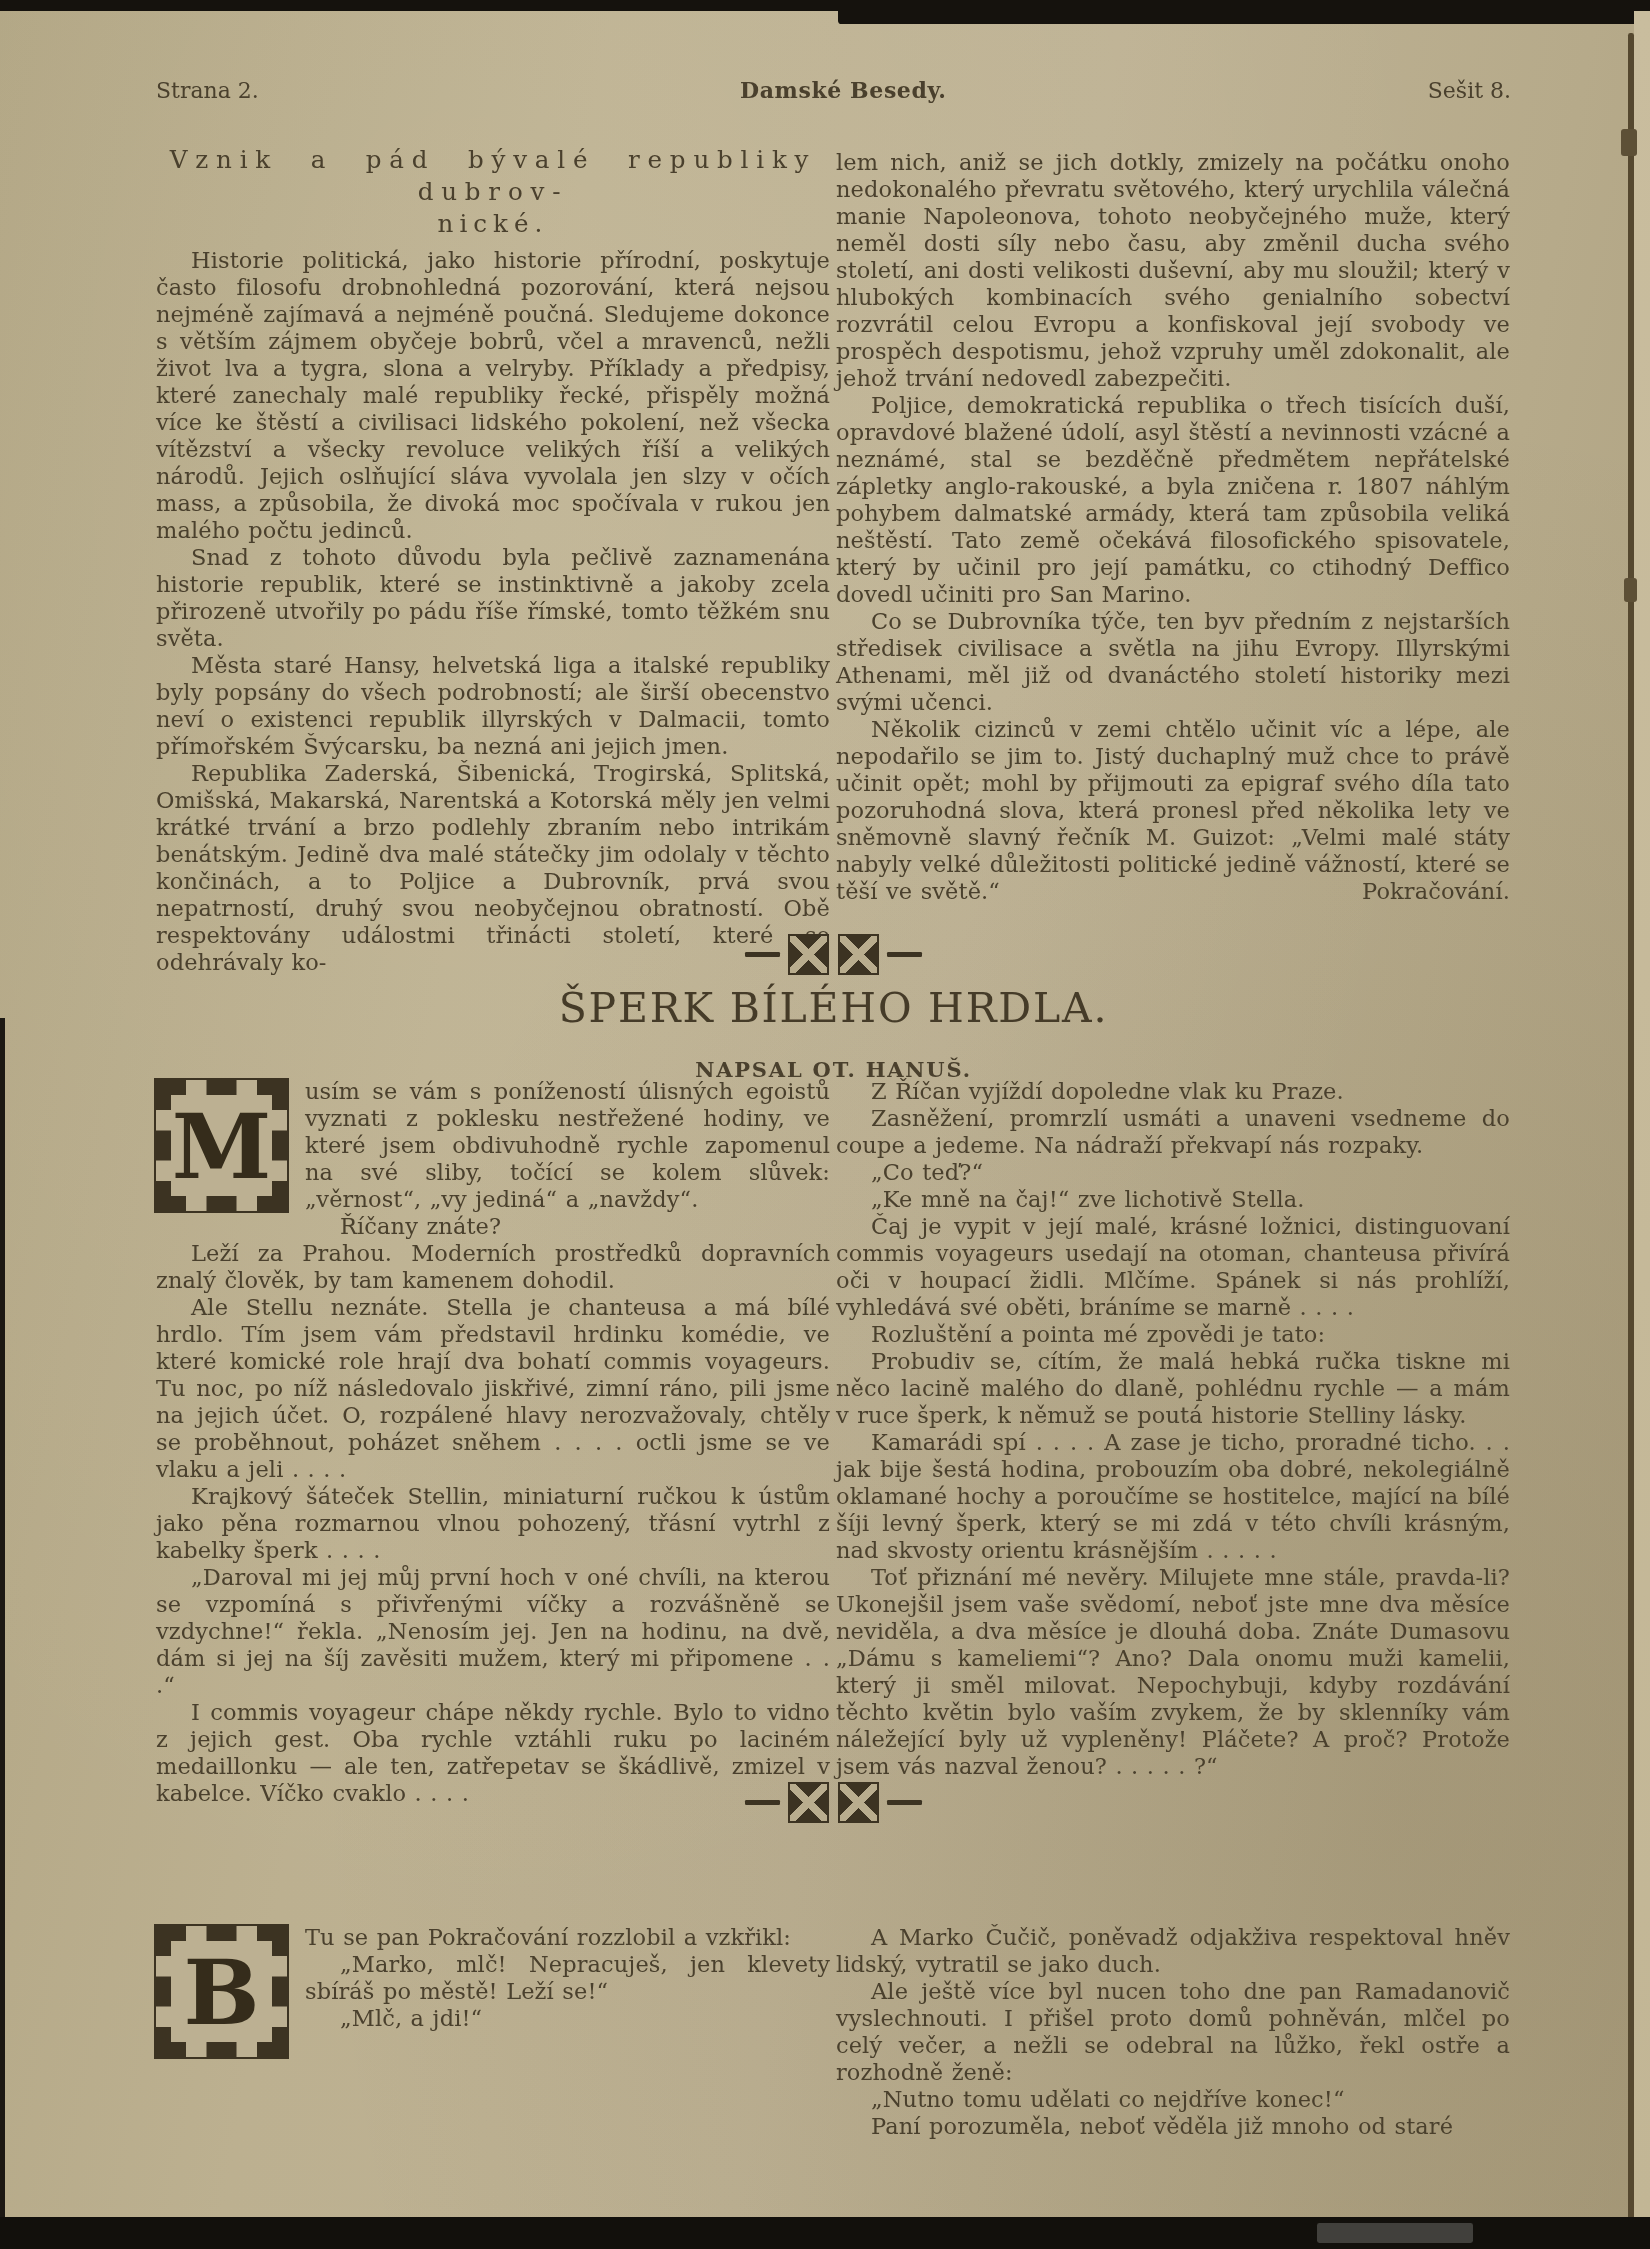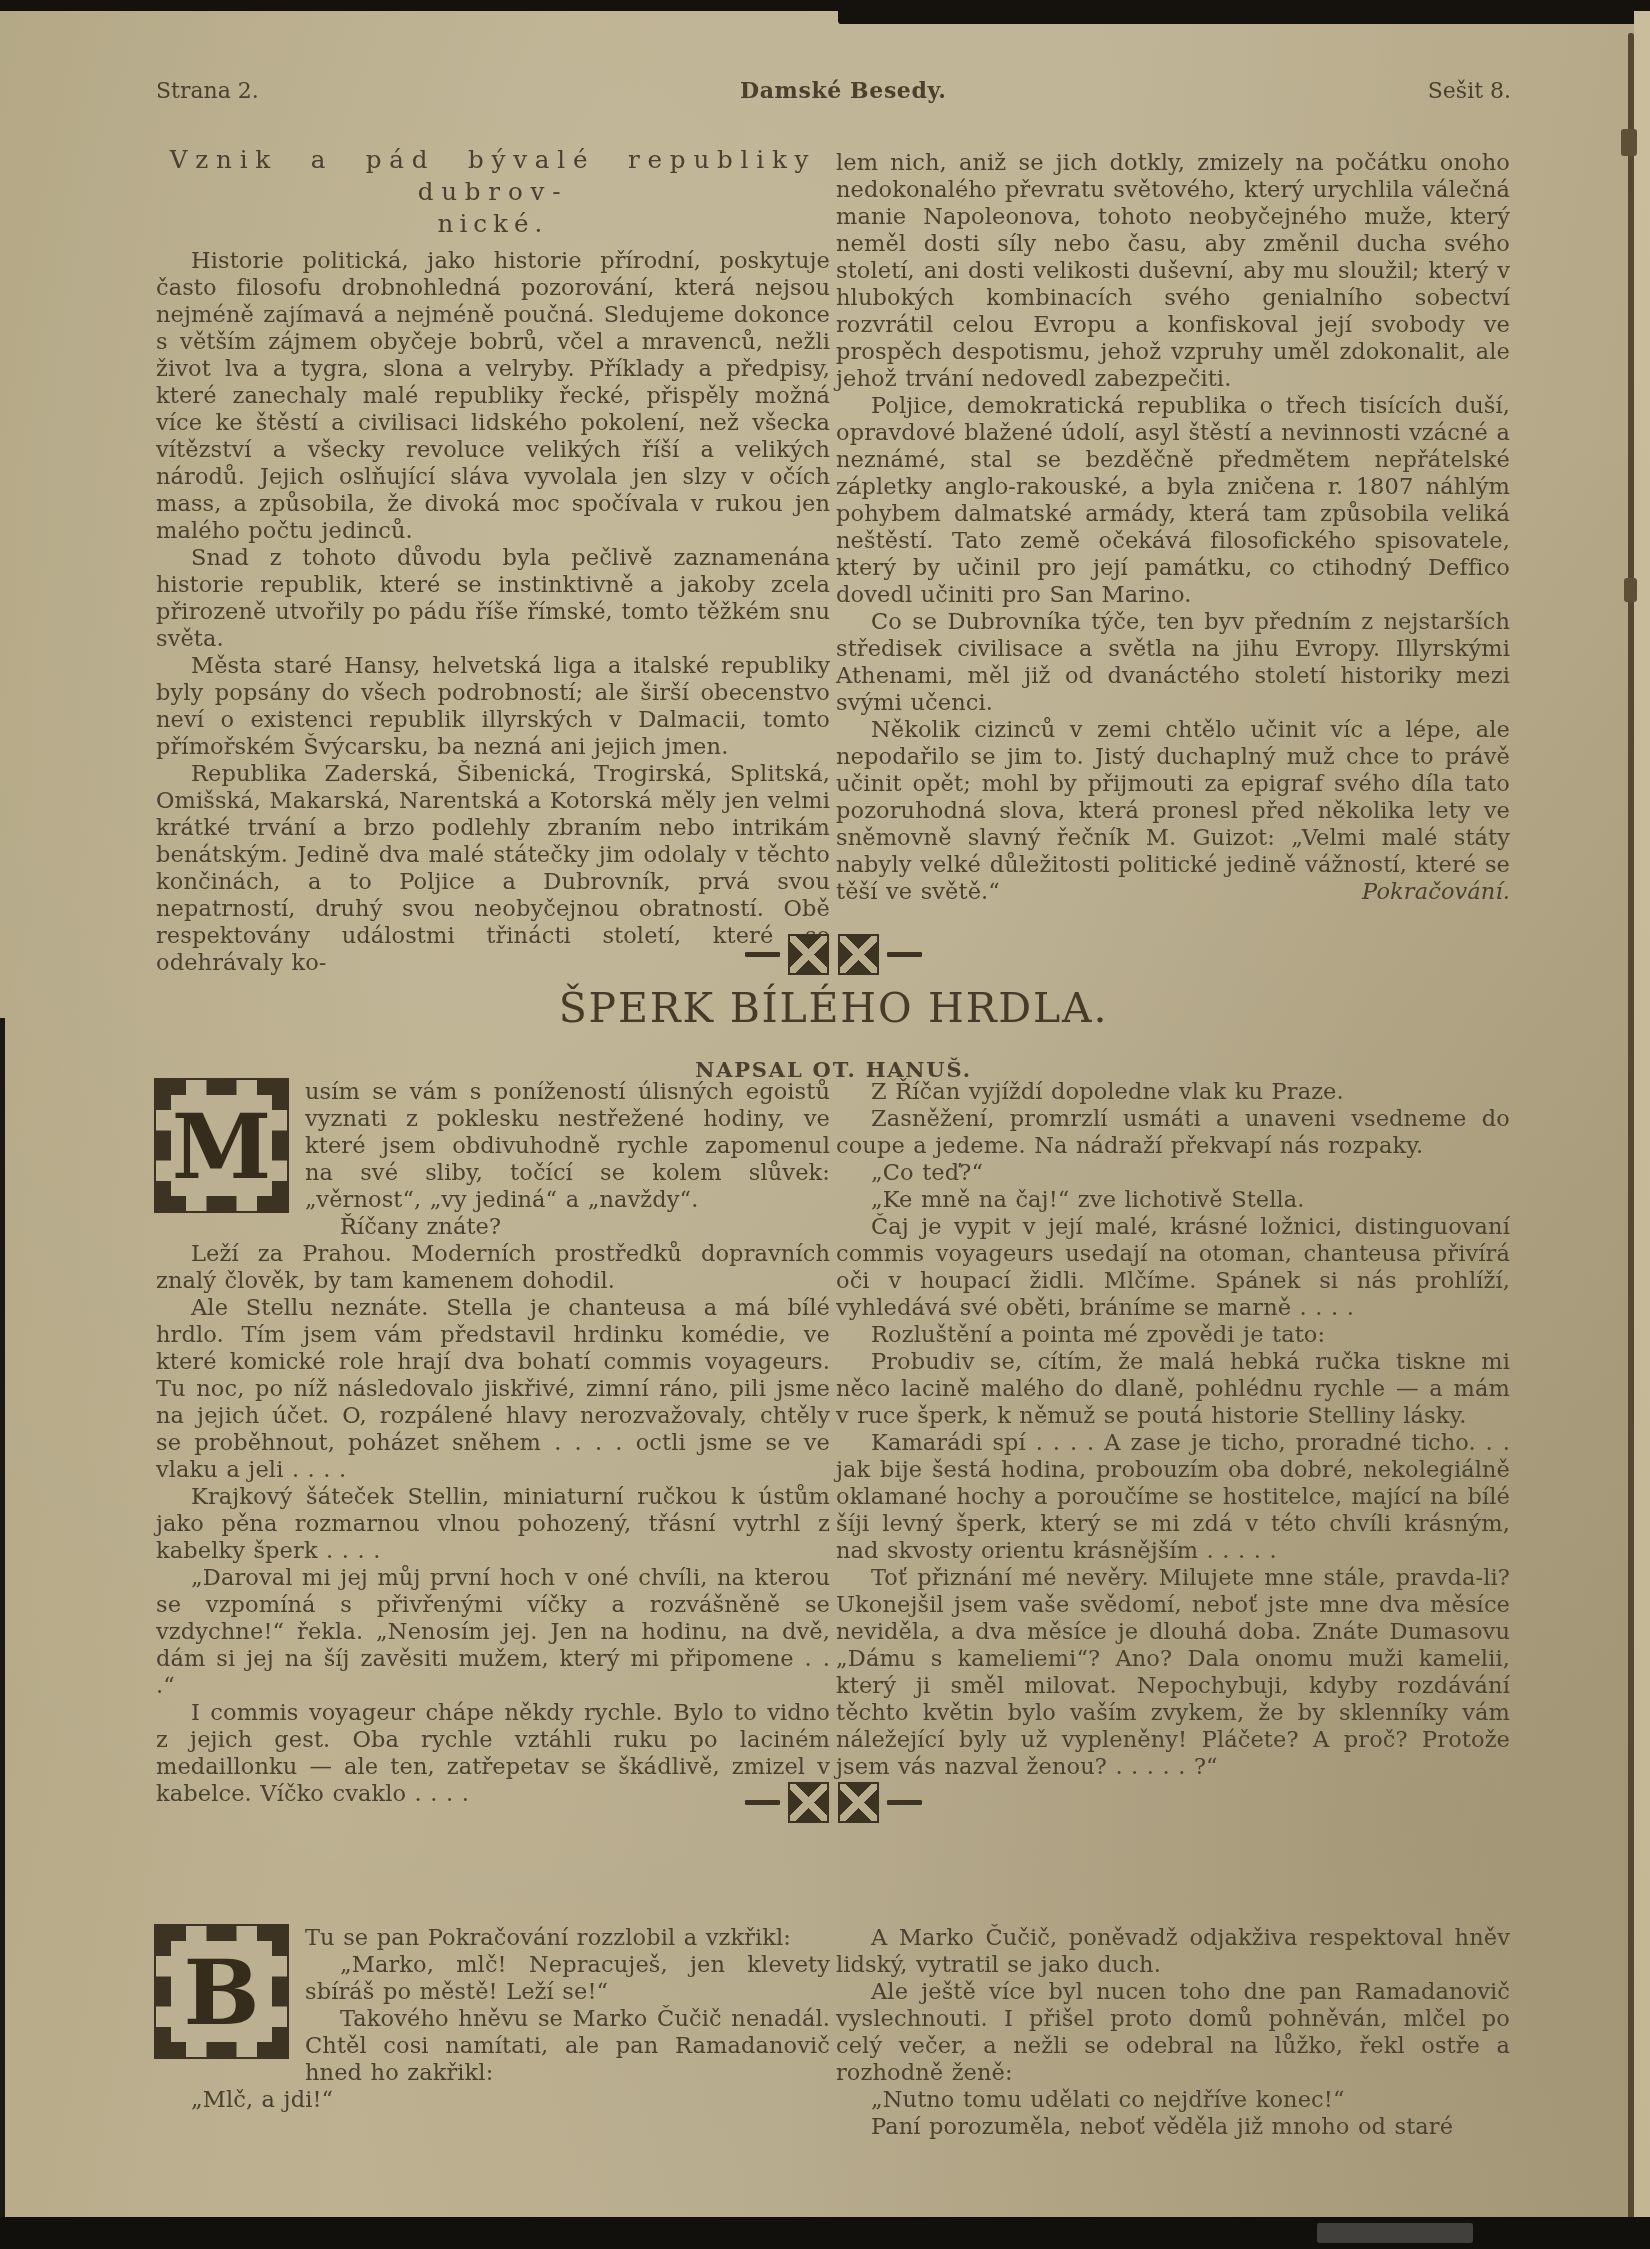--- a/index.html
+++ b/index.html
@@ -24,21 +24,21 @@
   .spine-blob1{position:absolute;left:1621px;top:129px;width:15.6px;height:27px;background:#5d5036;border-radius:3px;}
   .spine-blob2{position:absolute;left:1624px;top:578px;width:13px;height:24px;background:#5d5036;border-radius:3px;}
   .right-strip{position:absolute;left:1634px;top:10.8px;width:16px;height:2206px;background:linear-gradient(180deg,#c9bd9e,#c2b695);}
   
   .runhead{position:absolute;left:156px;top:77px;width:1355px;display:flex;justify-content:space-between;align-items:baseline;font-size:22px;}
   .runhead .center{font-weight:bold;letter-spacing:0.6px;}
   
   .col{position:absolute;width:674px;font-size:22.5px;line-height:27px;text-align:justify;letter-spacing:0.1px;word-spacing:1.2px;}
   .para{margin:0;text-indent:35px;}
   .first-flush .paras > p:first-child{text-indent:0;}
-  .continuation{text-align:right;margin-top:-27px;font-size:22.5px;font-style:italic;}
+  .continuation{text-align:right;margin-top:-27px;font-size:22.5px;}
   
   .a1title{font-size:24.6px;line-height:32px;text-align:center;letter-spacing:7.8px;word-spacing:17px;margin-bottom:7.2px;text-indent:0;}
   .a1title .l2{letter-spacing:6px;}
   
   .art-header{position:absolute;left:156px;width:1355px;text-align:center;}
   .art-title{font-size:41px;line-height:43px;font-weight:normal;letter-spacing:1.8px;color:#453b28;margin:0;}
   .art-byline{font-size:21px;letter-spacing:1.8px;font-weight:bold;color:#4a402d;margin-top:27px;position:relative;}
   .pokrac{position:absolute;right:0;top:1.2px;font-weight:bold;letter-spacing:0.6px;}
   
   .divider{position:absolute;left:156px;width:1355px;display:flex;justify-content:center;align-items:center;gap:8.4px;}
@@ -148,21 +148,20 @@
     <div class="tile"></div>
     <div class="dash"></div>
   </div>
 
 
   <div class="col first-flush" style="left:156px;top:1924px;">
     <div class="dropcap">B</div>
     <div class="paras">
         <p class="para">Tu se pan Pokračování rozzlobil a vzkřikl:</p>
         <p class="para">„Marko, mlč! Nepracuješ, jen klevety sbíráš po městě! Leží se!“</p>
-        <p class="para">Takového hněvu se Marko Čučič nenadál. Chtěl cosi namítati, ale pan Ramadanovič hned ho zakřikl:</p>
         <p class="para">„Mlč, a jdi!“</p>
       </div>
   </div>
 
   <div class="col" style="left:836px;top:1924px;">
     <div class="paras">
         <p class="para">A Marko Čučič, poněvadž odjakživa respektoval hněv lidský, vytratil se jako duch.</p>
         <p class="para">Ale ještě více byl nucen toho dne pan Ramadanovič vyslechnouti. I přišel proto domů pohněván, mlčel po celý večer, a nežli se odebral na lůžko, řekl ostře a rozhodně ženě:</p>
         <p class="para">„Nutno tomu udělati co nejdříve konec!“</p>
         <p class="para">Paní porozuměla, neboť věděla již mnoho od staré</p>

